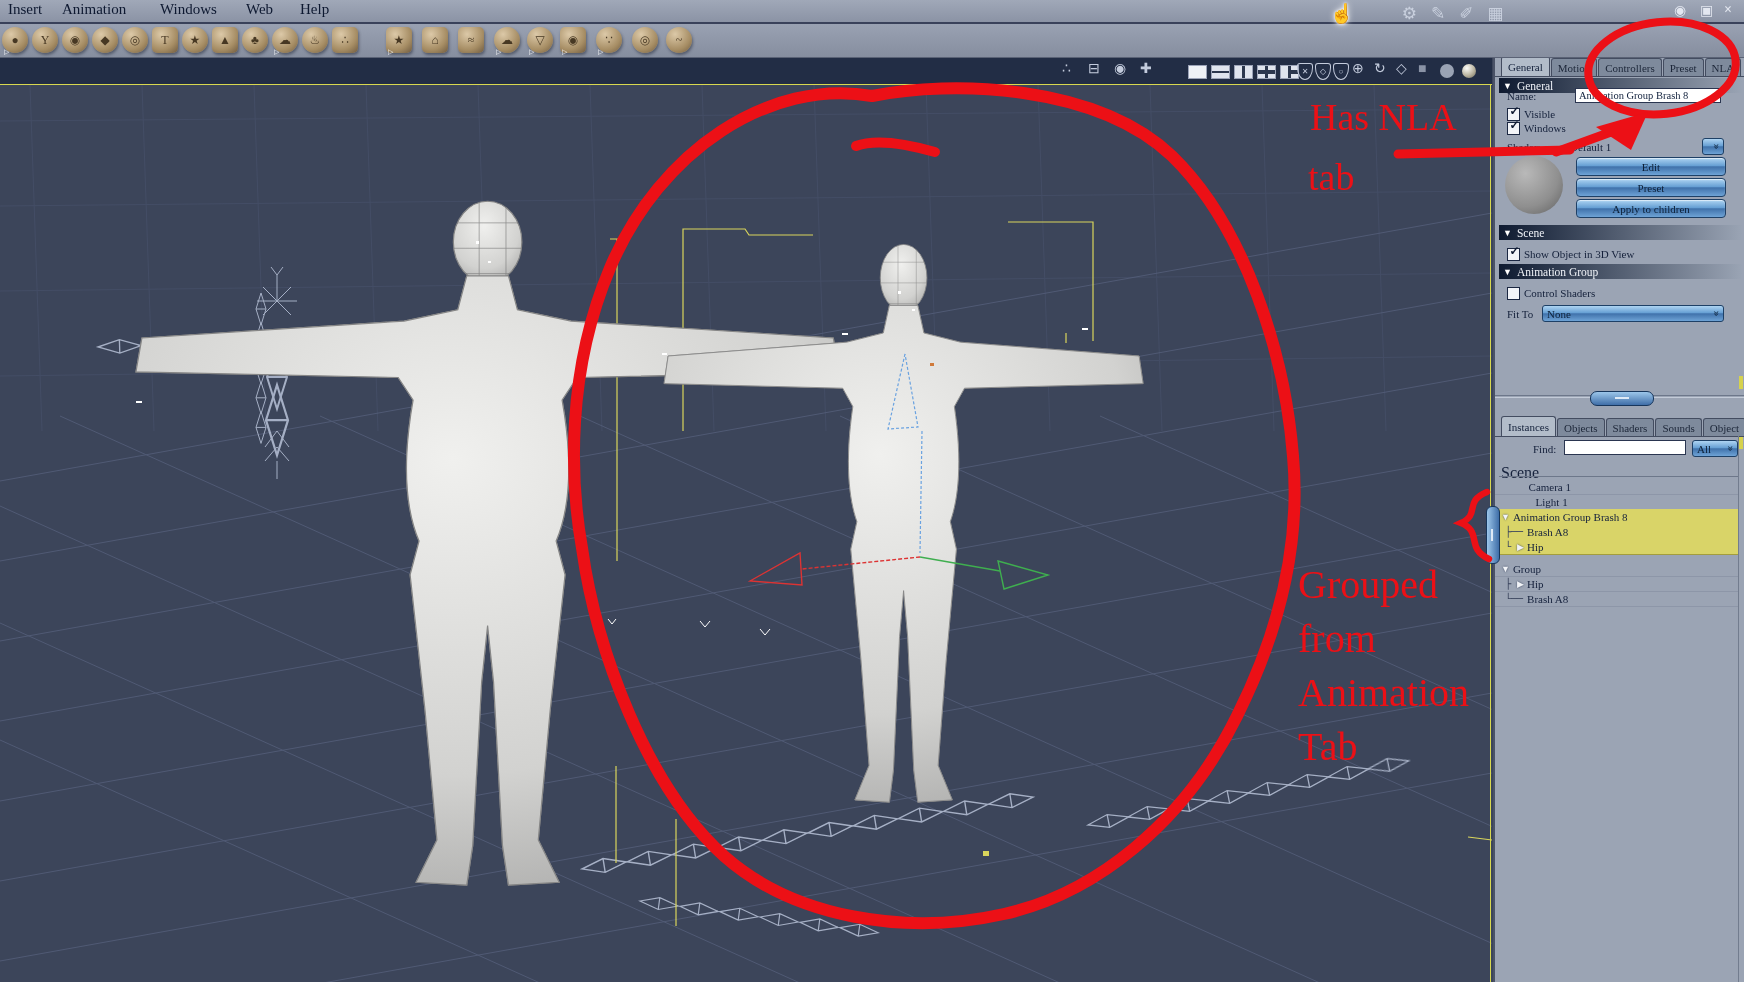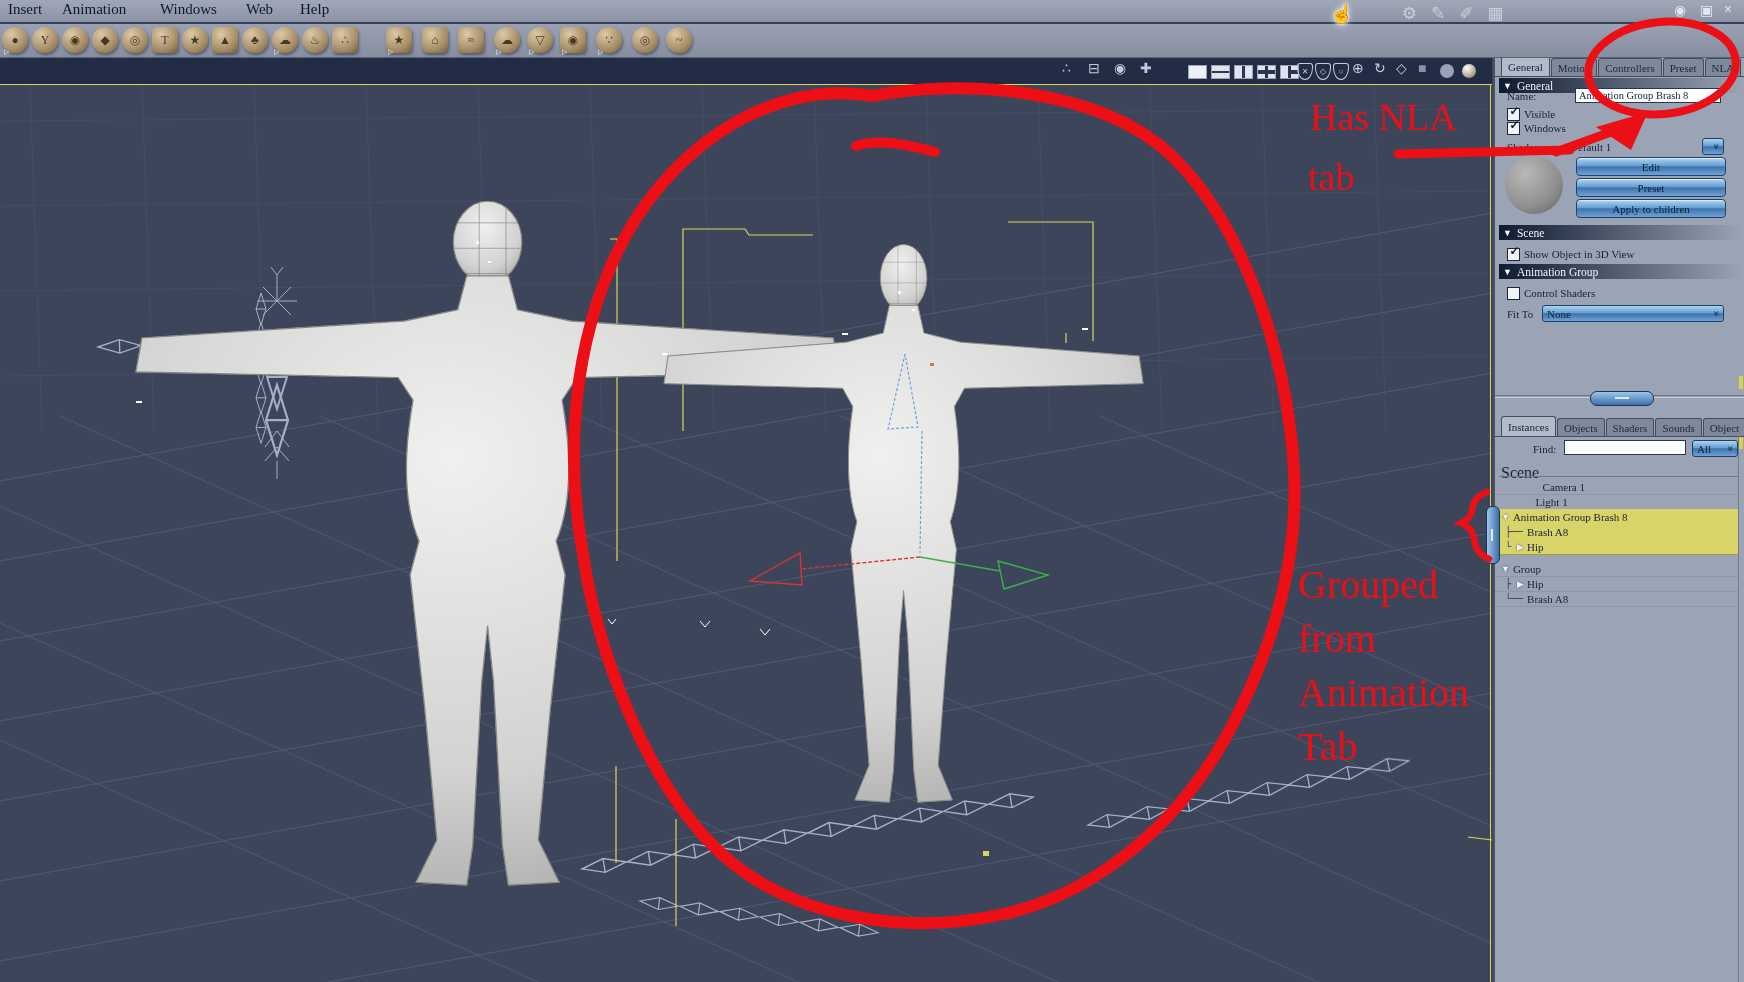--- a/index.html
+++ b/index.html
@@ -383,21 +383,21 @@
     <div class="dropdown" style="left:197px;top:416px;width:46px">
       <span>All</span>
       <span class="chev">»</span>
     </div>
 
     <span class="scene-hdr" style="top:440px">Scene</span>
     <div class="divider-h" style="top:452px;left:4px;width:239px"></div>
 
     <div class="tree-row" style="top:455px">
       <span class="tree-con">   </span>
-        <span style="margin-left:28px">Camera 1</span>
+        <span style="margin-left:14px">Camera 1</span>
     </div>
     <div class="tree-row" style="top:470px">
       <span class="tree-con">   </span>
         <span style="margin-left:21px">Light 1</span>
     </div>
     <div class="tree-row sel" style="top:485px">
       <span class="tree-exp">▼</span>
       <span>Animation Group Brash 8</span>
     </div>
     <div class="tree-row sel" style="top:500px">

